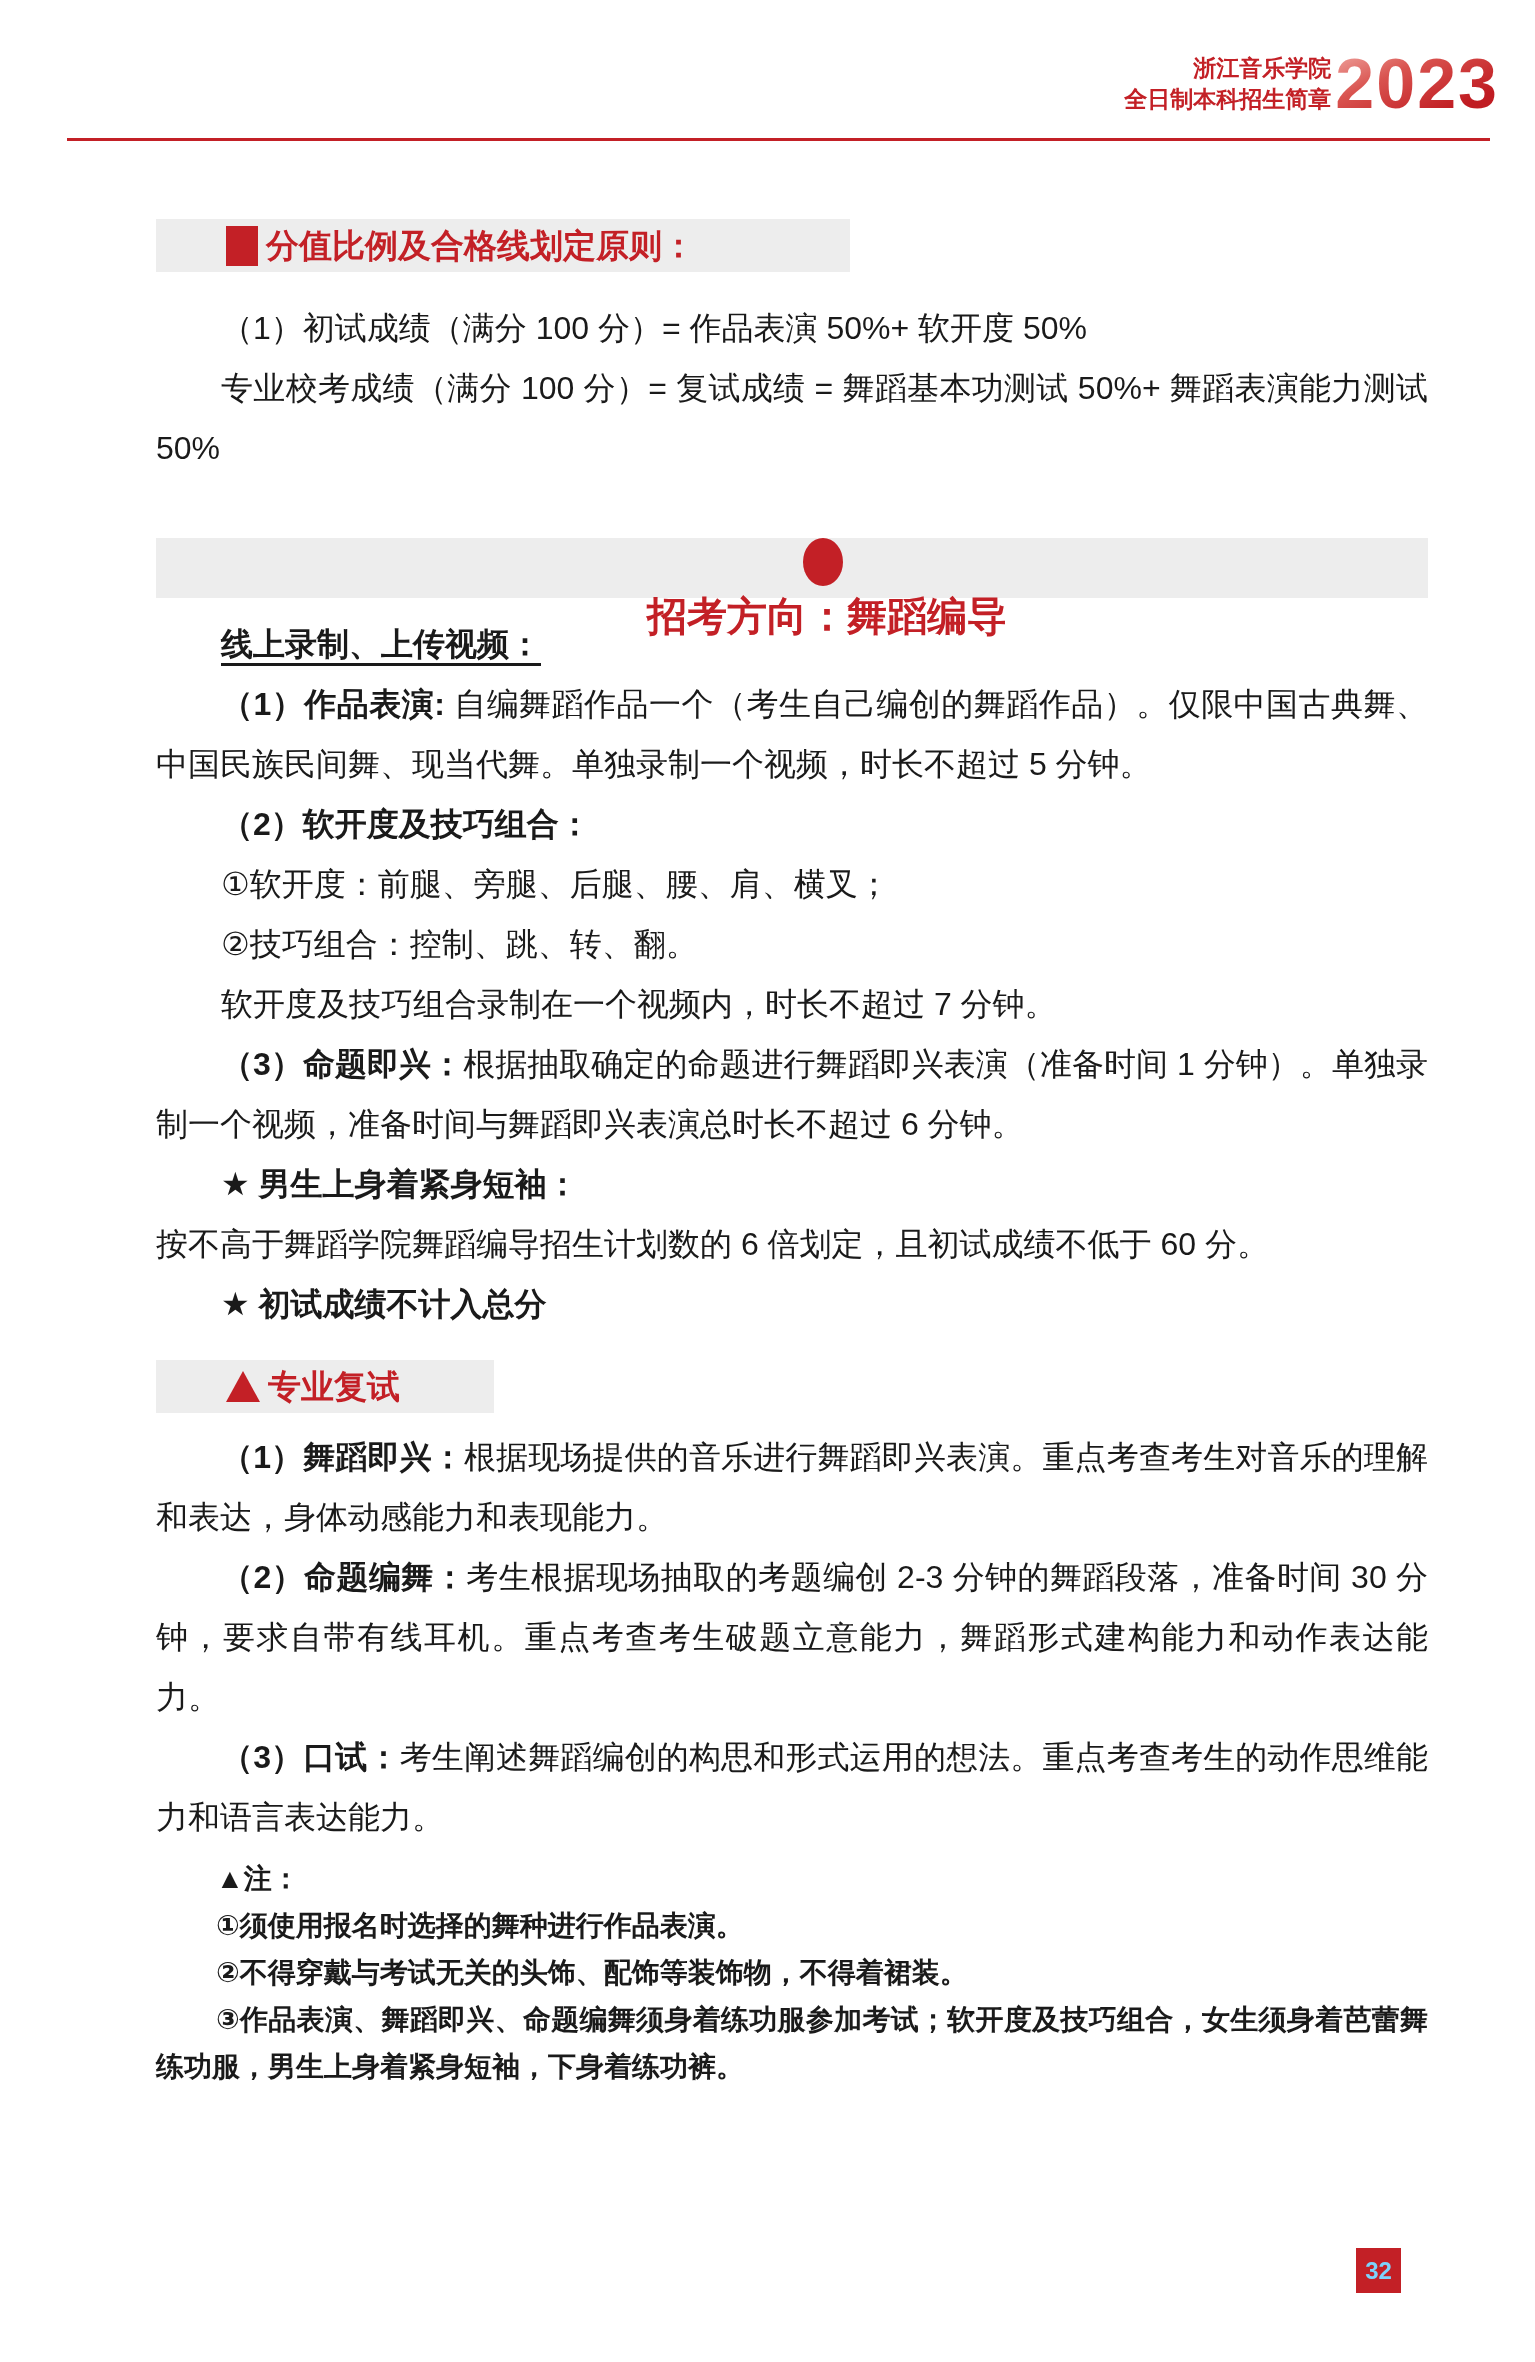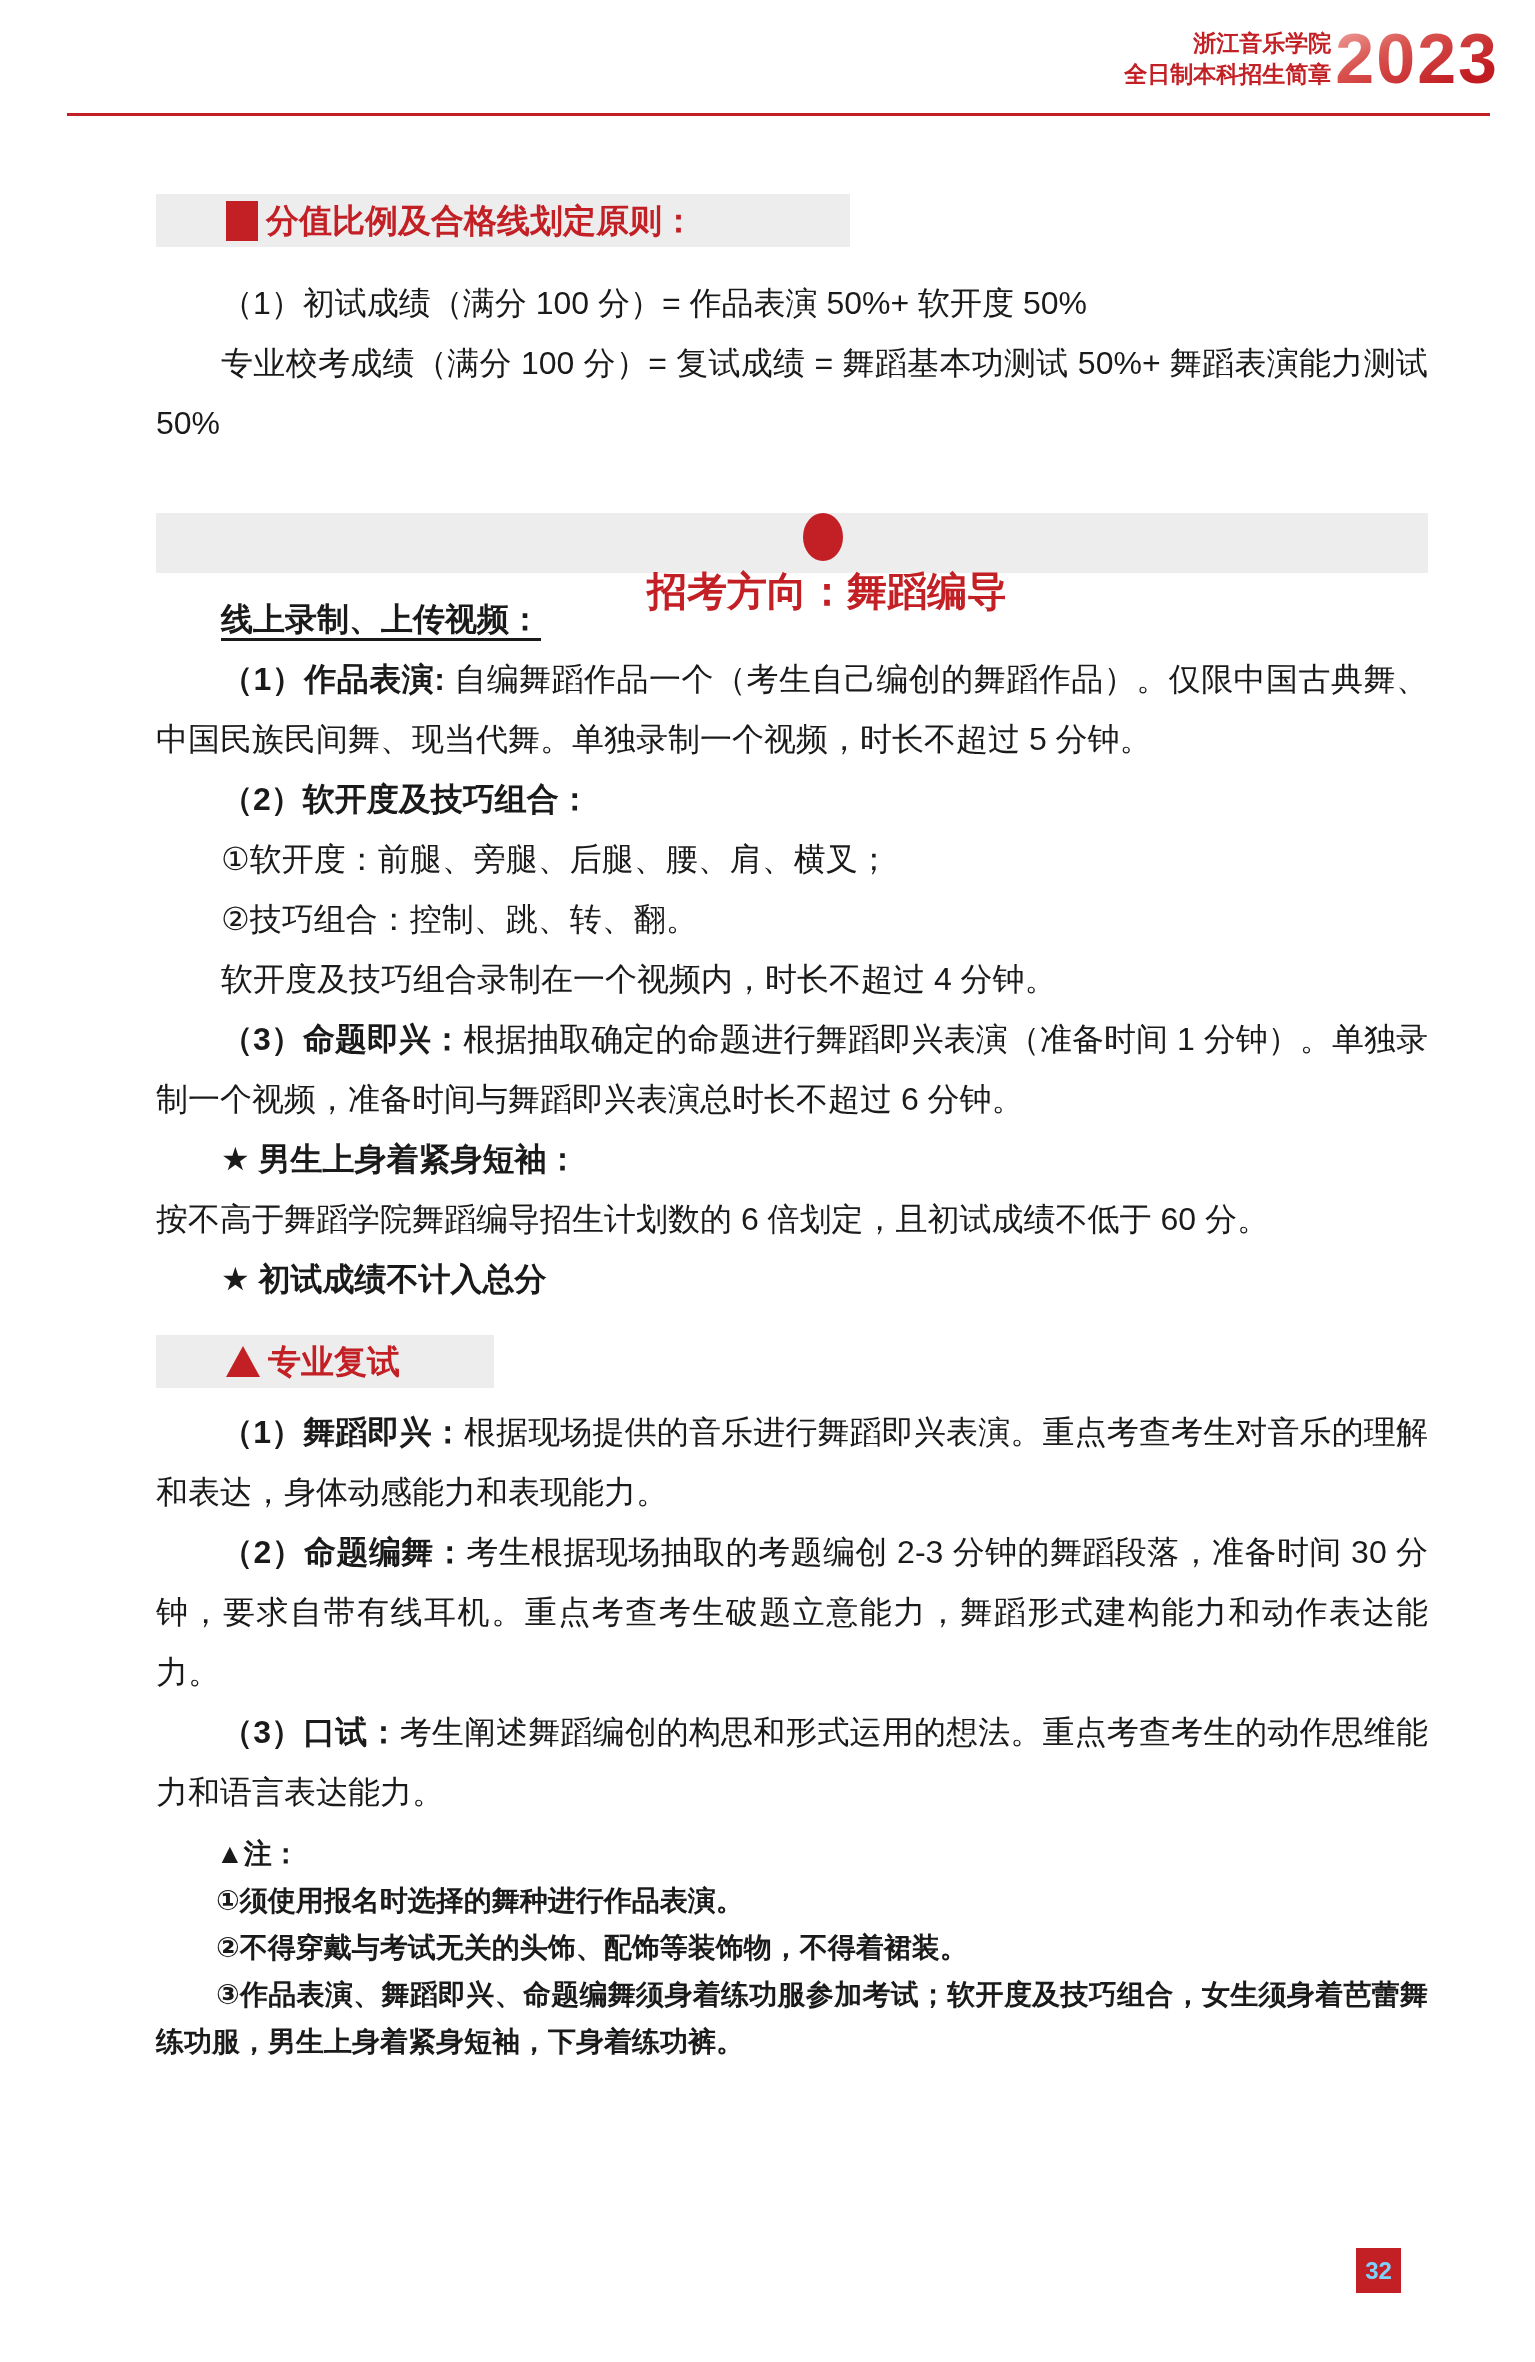--- a/index.html
+++ b/index.html
@@ -9,21 +9,21 @@
     color:#1a1a1a;
   }
   .page {
     position:relative;
     width:1535px; height:2362px;
     background:#ffffff;
     overflow:hidden;
   }
 
   
-  .page-header { position:relative; height:116px; }
+  .page-header { position:relative; height:116px;margin-top:25px; }
   .masthead {
     position:absolute; top:26px; right:36px;
     display:flex; align-items:center; gap:4px;
   }
   .masthead-text {
     text-align:right;
     color:#c32026; font-weight:700;
     font-size:23px; line-height:31px;
   }
   .masthead-year {
@@ -114,21 +114,21 @@
     </div>
 
 
     <p class="indent p-intro"><span class="bold underline">线上录制、上传视频：</span></p>
 
     <p class="indent"><span class="lead">（1）作品表演:</span><span> 自编舞蹈作品一个（考生自己编创的舞蹈作品）。仅限中国古典舞、中国民族民间舞、现当代舞。单独录制一个视频，时长不超过 5 分钟。</span></p>
 
     <p class="indent bold">（2）软开度及技巧组合：</p>
     <p class="indent">①软开度：前腿、旁腿、后腿、腰、肩、横叉；</p>
     <p class="indent">②技巧组合：控制、跳、转、翻。</p>
-    <p class="indent">软开度及技巧组合录制在一个视频内，时长不超过 4 分钟。</p>
+    <p class="indent">软开度及技巧组合录制在一个视频内，时长不超过 7 分钟。</p>
 
     <p class="indent"><span class="lead">（3）命题即兴：</span><span>根据抽取确定的命题进行舞蹈即兴表演（准备时间 1 分钟）。单独录制一个视频，准备时间与舞蹈即兴表演总时长不超过 6 分钟。</span></p>
 
     <p class="indent bold">★ 男生上身着紧身短袖：</p>
     <p>按不高于舞蹈学院舞蹈编导招生计划数的 6 倍划定，且初试成绩不低于 60 分。</p>
 
     <p class="indent bold">★ 初试成绩不计入总分</p>
 
     <div class="h-bar h-sub">
       <span class="glyph glyph-triangle"></span>

